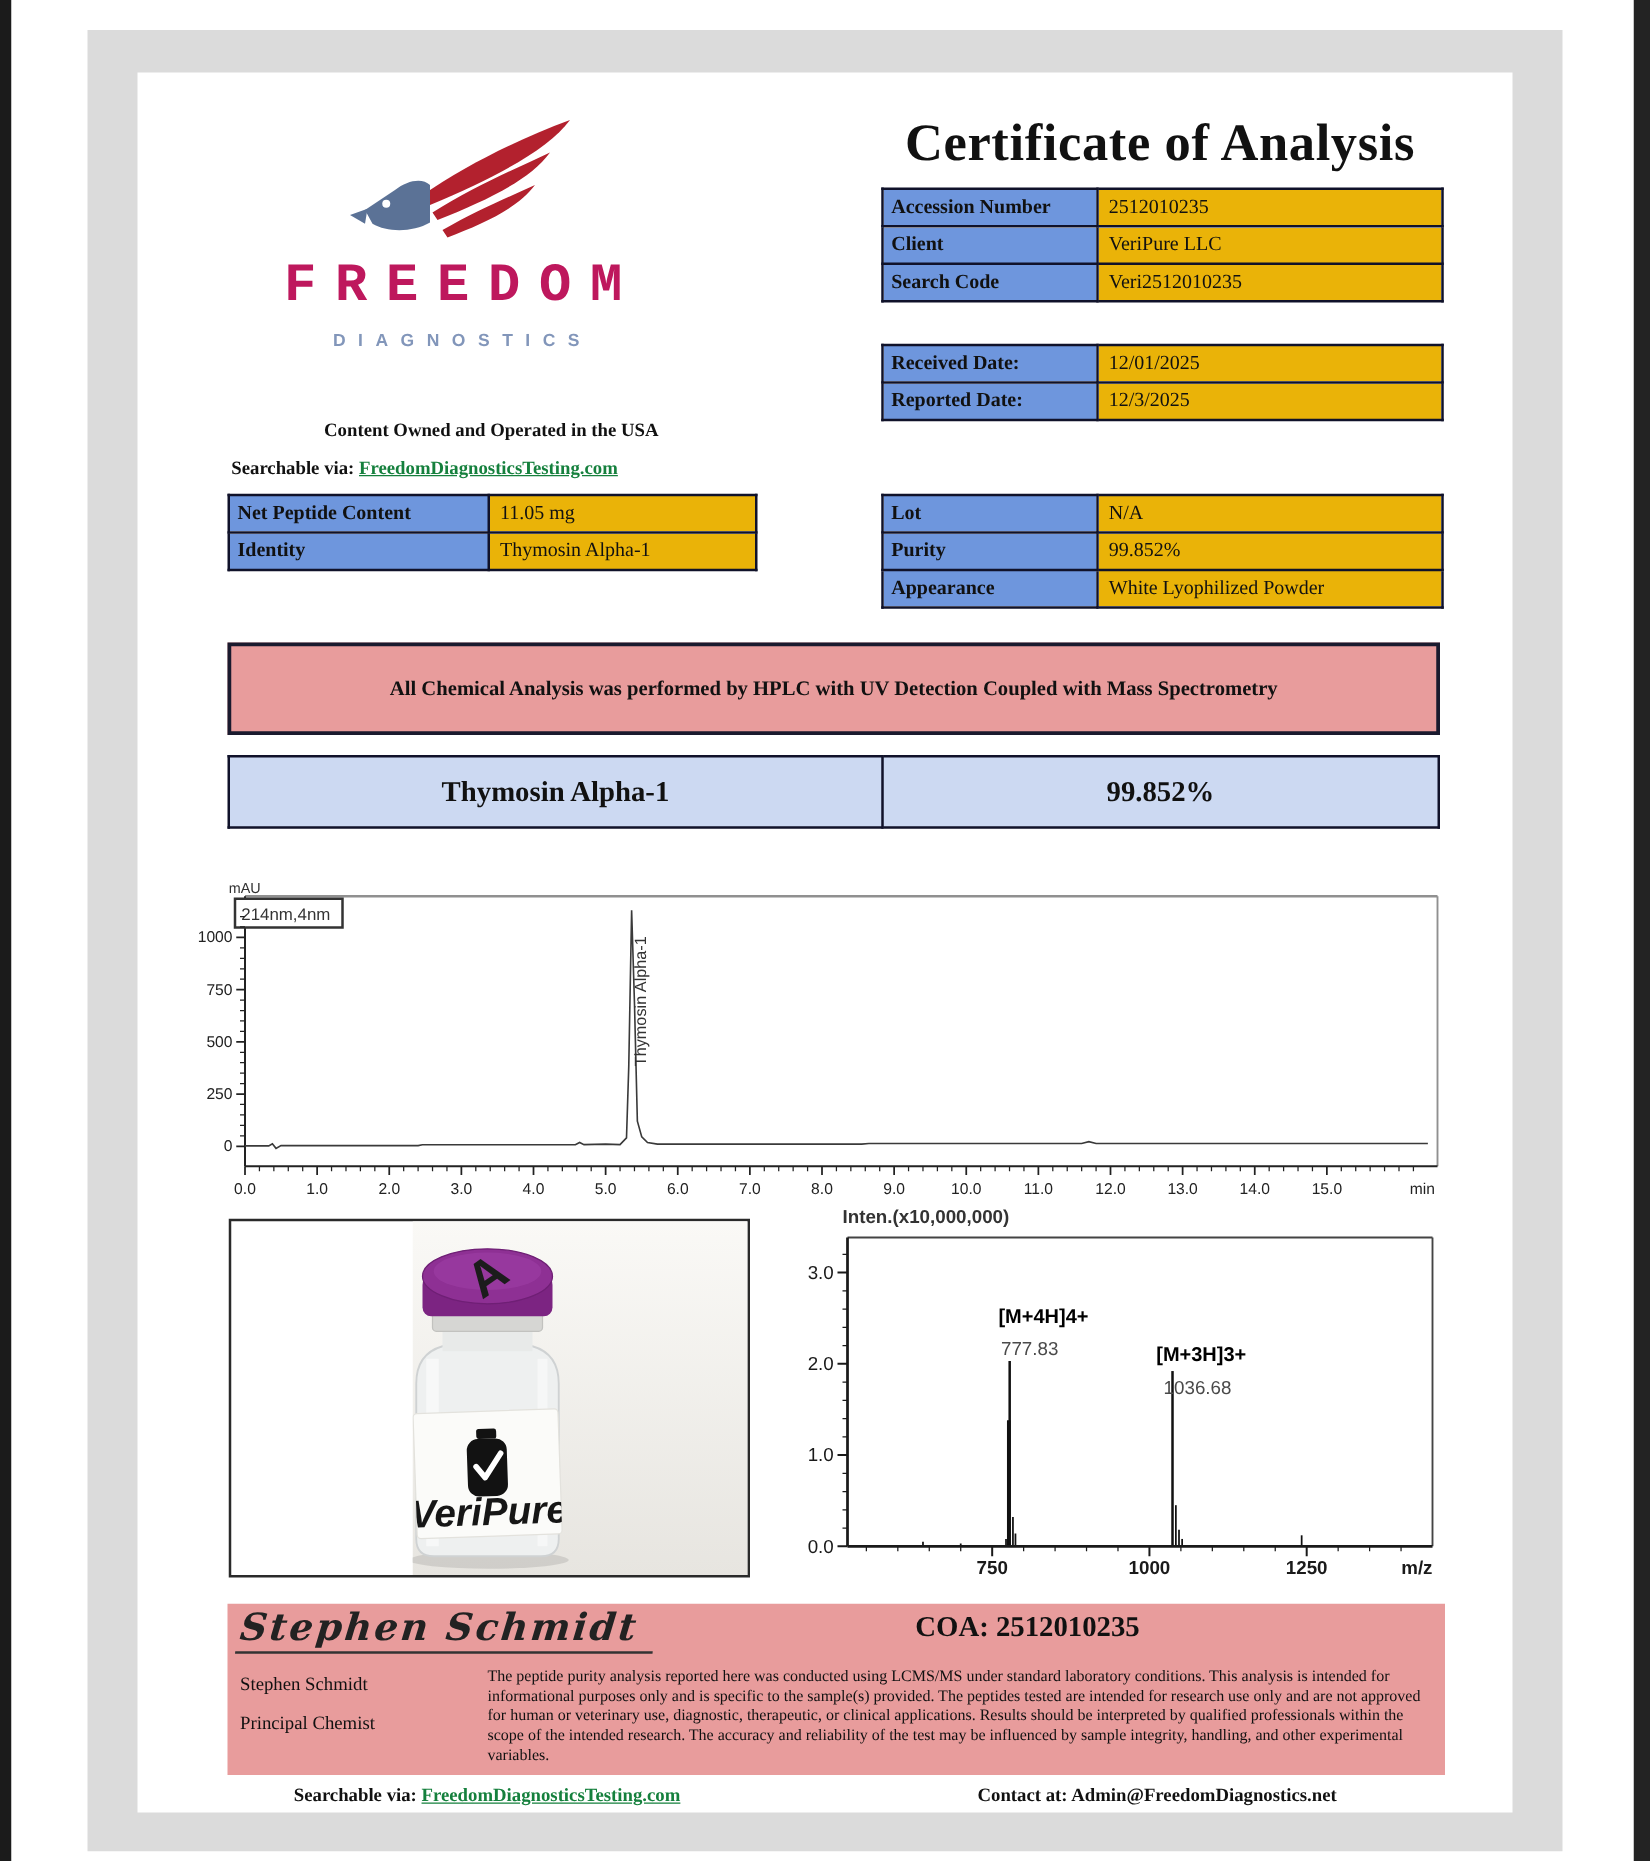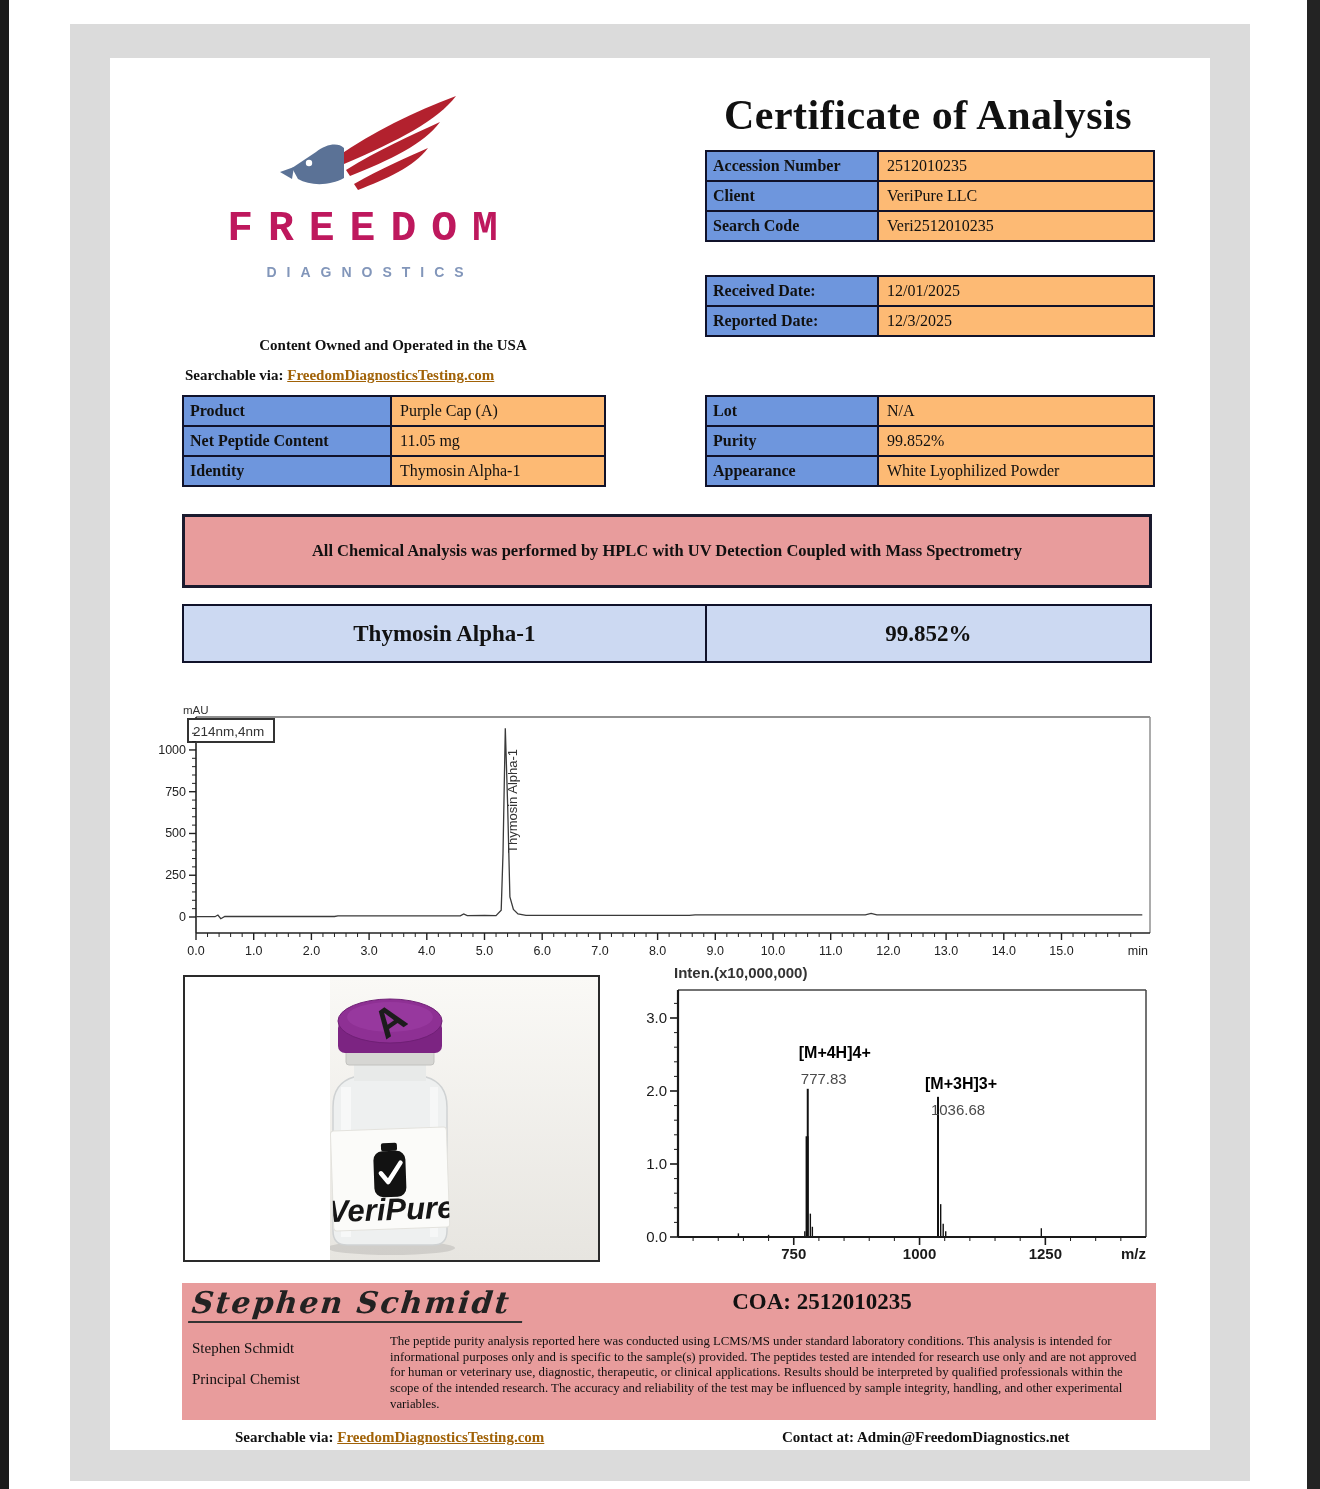--- a/index.html
+++ b/index.html
@@ -11,30 +11,30 @@
   #backdrop { position:absolute; left:70px; top:24px; width:1180px; height:1457px; background:#dbdbdb; }
   #paper { position:absolute; left:110px; top:58px; width:1100px; height:1392px; background:#ffffff; }
 
   .abs { position:absolute; }
 
   
   #brand-name { left:95px; top:146px; width:330px; text-align:center; font-family:Liberation Mono, monospace; font-weight:bold; font-size:43px; letter-spacing:15px; color:#be185d; }
   #brand-sub { left:95px; top:206px; width:330px; text-align:center; font-family:"Liberation Sans", sans-serif; font-weight:bold; font-size:14px; letter-spacing:10px; color:#8296ba; }
   #tagline { left:83px; top:279px; width:400px; text-align:center; font-weight:bold; font-size:15px; }
   #searchable-top { left:75px; top:309px; font-weight:bold; font-size:15px; }
-  a.doc-link { color:#a16207; font-weight:bold; }
+  a.doc-link { color:#15803d; font-weight:bold; }
 
   
   #page-title { left:568px; top:33px; width:500px; text-align:center; font-size:42px; font-weight:bold; letter-spacing:0.5px; }
 
   
   table.info { border-collapse:collapse; table-layout:fixed; font-size:16px; }
   table.info td { border:2px solid #10122a; height:30px; overflow:hidden; white-space:nowrap; }
   table.info td.lbl { background:#6e96dd; font-weight:bold; padding:2px 6px; }
-  table.info td.val { background:#fdba74; padding:2px 8px; }
+  table.info td.val { background:#eab308; padding:2px 8px; }
 
   #accession-table { left:595px; top:92px;  width:450px; }
   #dates-table     { left:595px; top:217px; width:450px; }
   #product-table   { left:72px;  top:337px; width:424px; }
   #lot-table       { left:595px; top:337px; width:450px; }
 
   
   #method-banner { left:72px; top:456px; width:970px; height:74px; background:#e89c9c; border:3px solid #1a1a2e; display:flex; align-items:center; justify-content:center; font-weight:bold; font-size:16.5px; text-align:center; }
 
   
@@ -128,24 +128,20 @@
             <td class="val">12/3/2025</td>
           </tr>
         </tbody>
     </table>
     <table class="info abs" id="product-table">
       <colgroup>
           <col style="width:208px">
           <col>
         </colgroup>
         <tbody>
-          <tr>
-            <td class="lbl">Product</td>
-            <td class="val">Purple Cap (A)</td>
-          </tr>
           <tr>
             <td class="lbl">Net Peptide Content</td>
             <td class="val">11.05 mg</td>
           </tr>
           <tr>
             <td class="lbl">Identity</td>
             <td class="val">Thymosin Alpha-1</td>
           </tr>
         </tbody>
     </table>

